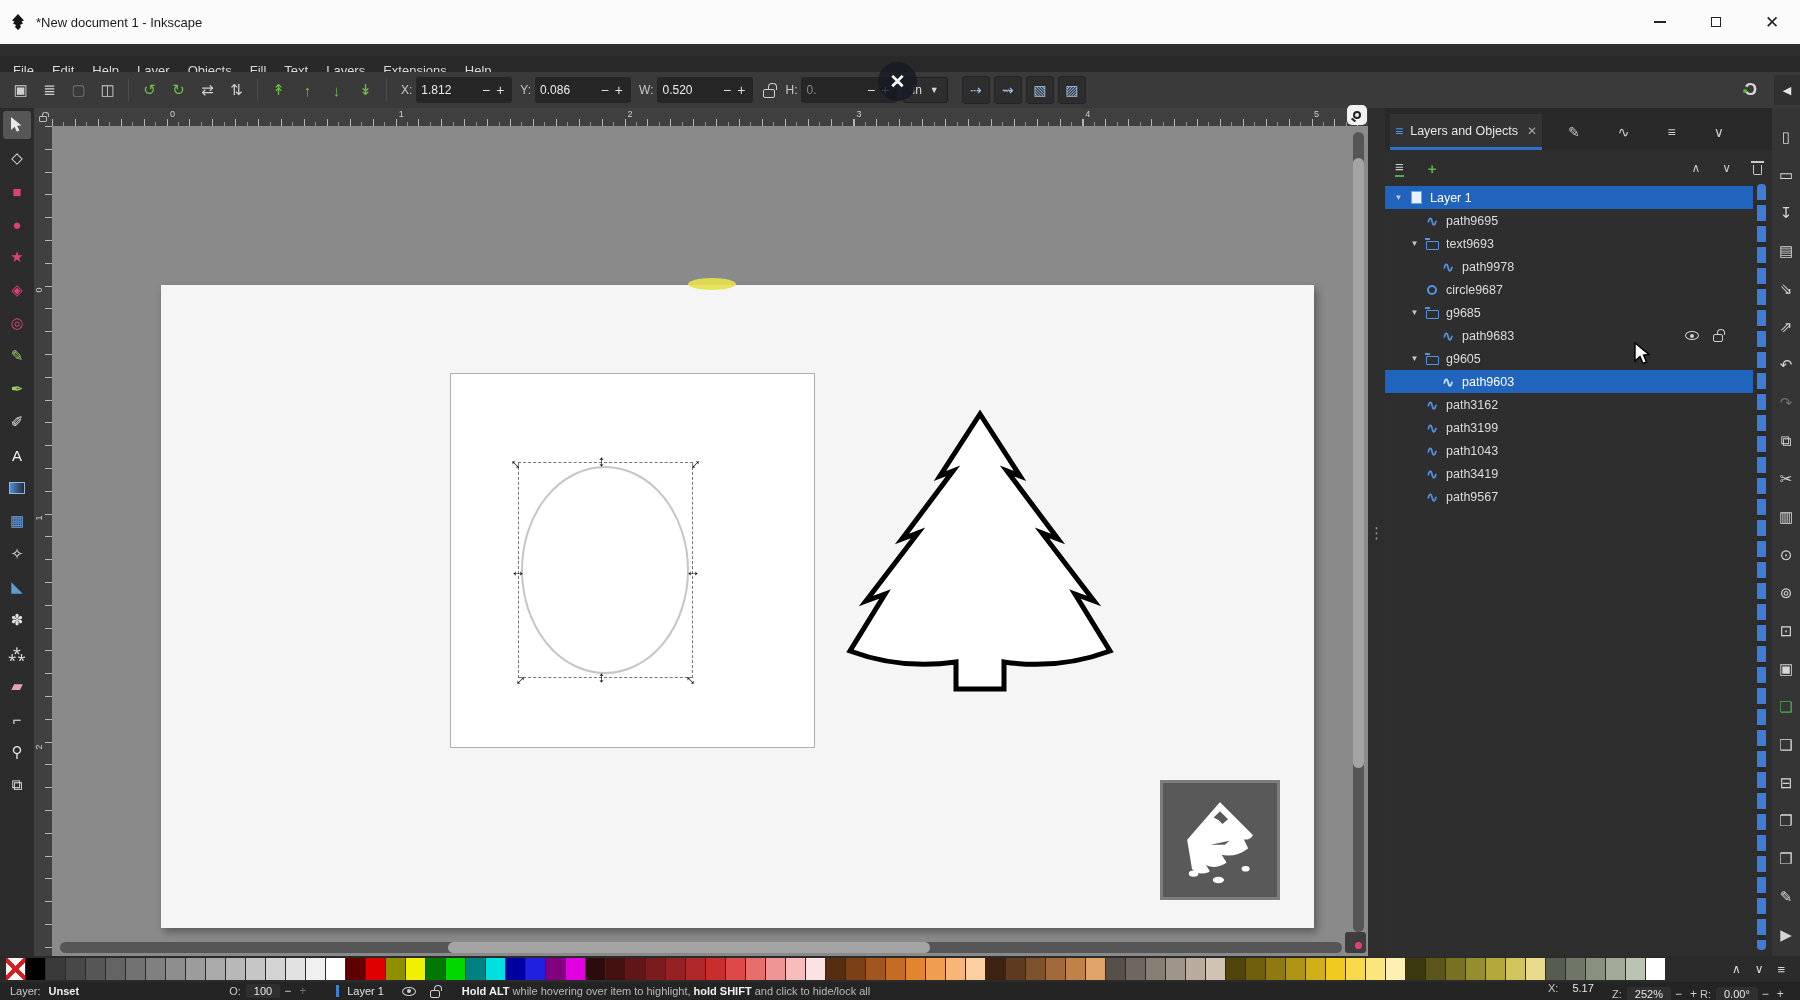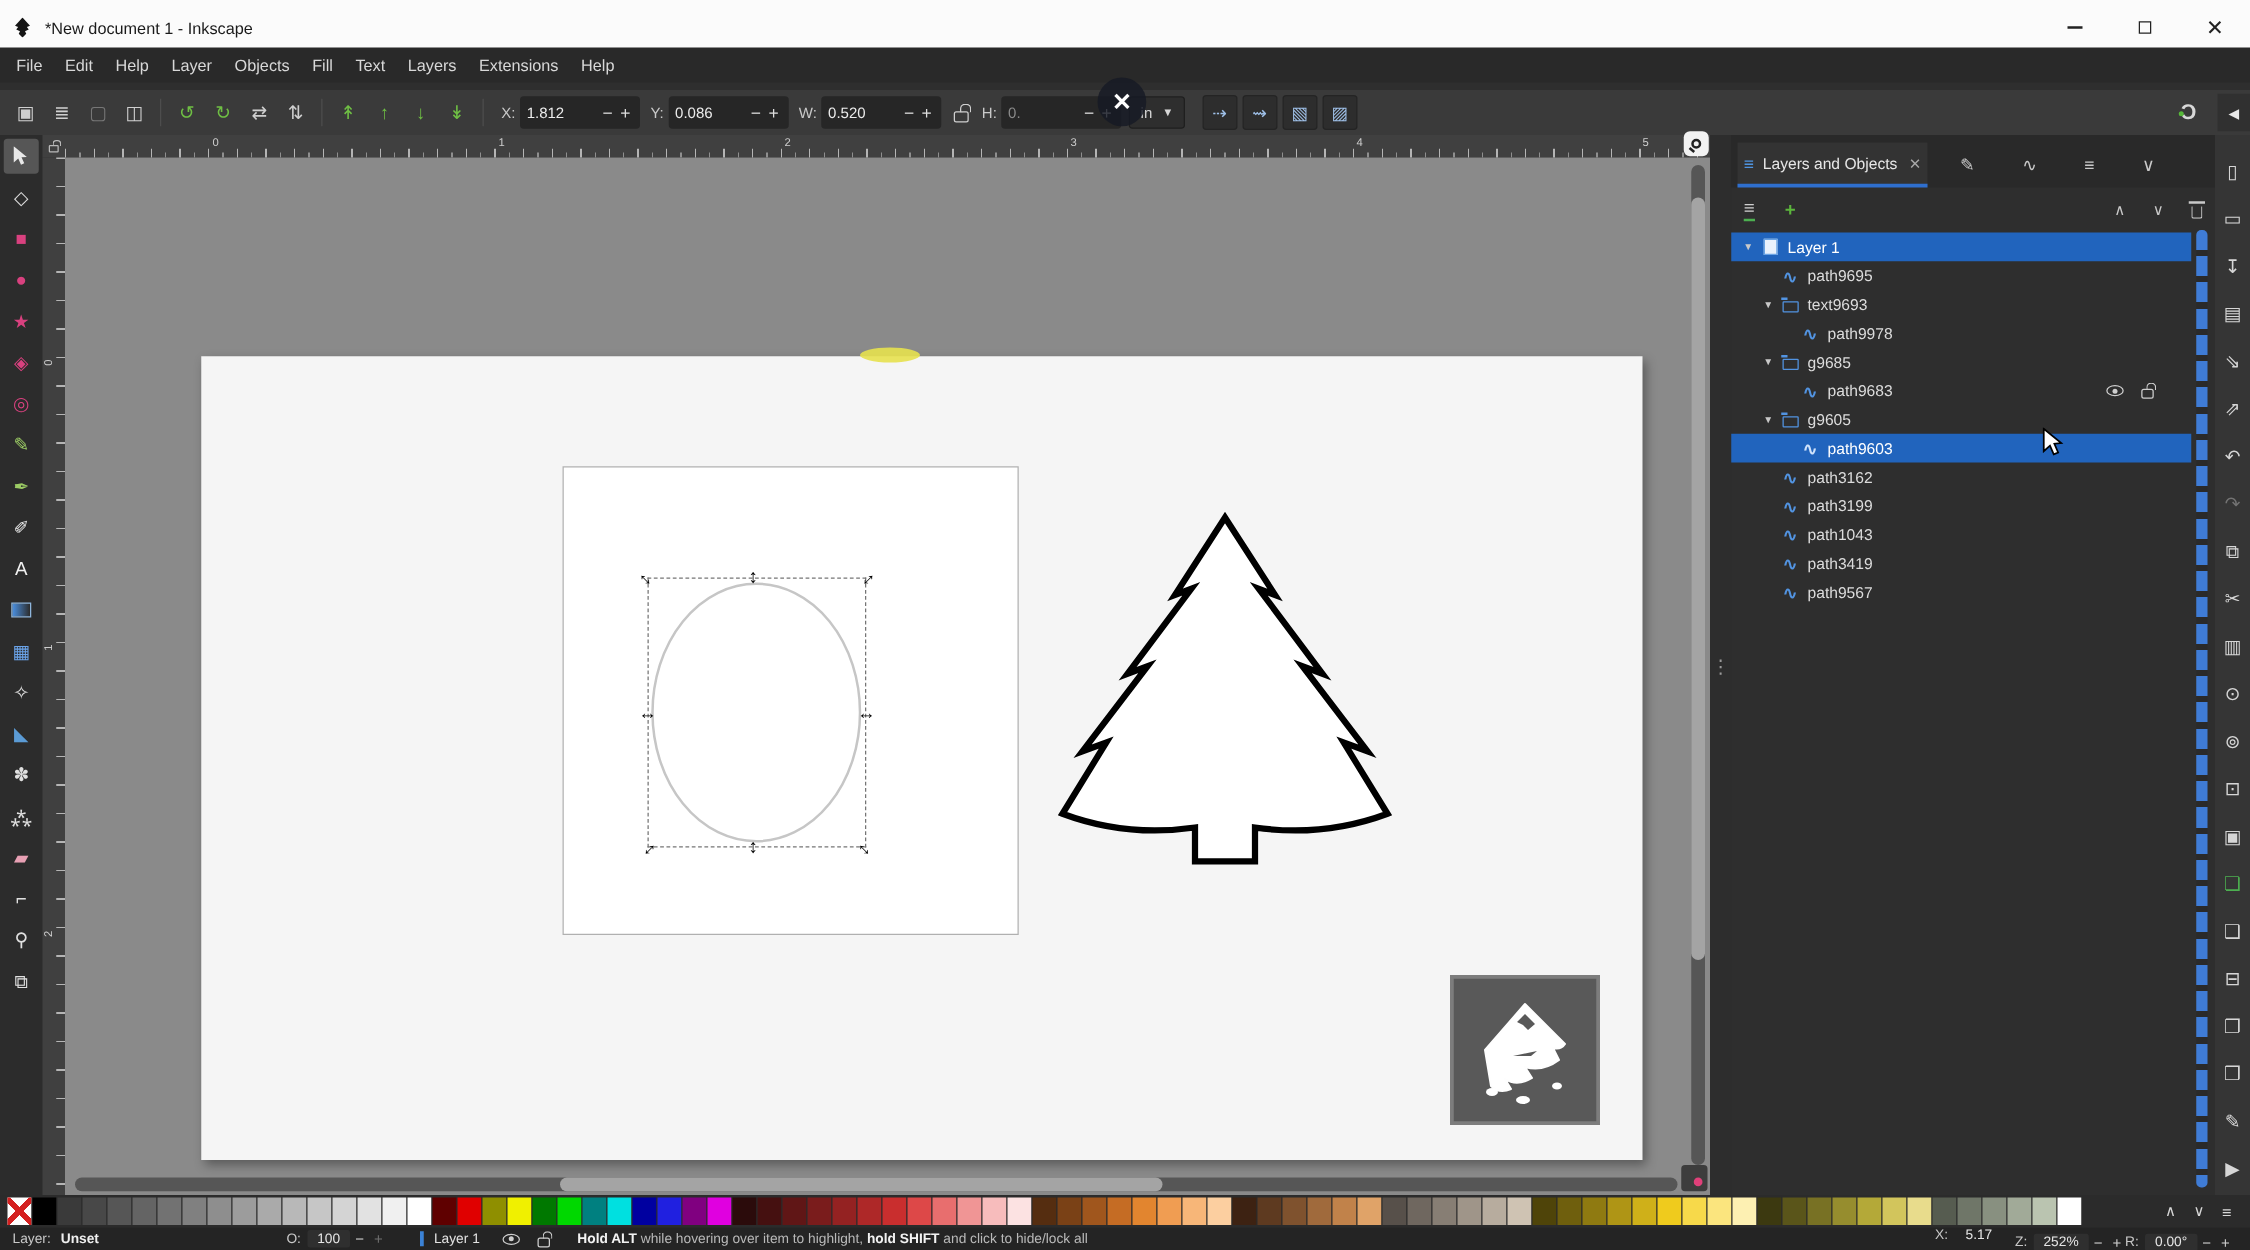--- a/index.html
+++ b/index.html
@@ -14,21 +14,21 @@
   .win-controls { position:absolute; right:0; top:0; height:44px; display:flex; }
   .win-btn { width:56px; height:44px; display:flex; align-items:center; justify-content:center; color:#222; font-size:15px; }
   .wb-min::before { content:''; width:12px; height:2px; background:#222; }
   .wb-restore { position:relative; }
   .wb-restore i { display:block; width:10px; height:10px; border:1.6px solid #222; background:#fbfbfb; }
   .wb-restore i::before { content:''; position:absolute; width:10px; height:10px; border:1.6px solid #222;
     transform:translate(3px,-3px); z-index:-1; }
   .wb-close { font-size:17px; }
 
   
-  .menubar { position:absolute; left:0; top:38px; width:1800px; height:28px; background:#292929;
+  .menubar { position:absolute; left:0; top:56px; width:1800px; height:28px; background:#292929;
     display:flex; align-items:center; padding-left:4px; }
   .menu-item { color:#d8d8d8; font-size:13px; padding:4px 9px; cursor:default; }
 
   
   .toolbar { position:absolute; left:0; top:72px; width:1800px; height:36px; background:#3a3a3a;
     display:flex; align-items:center; padding-left:6px; }
   .tb-btn { width:27px; height:27px; display:flex; align-items:center; justify-content:center;
     color:#cfcfcf; font-size:15px; border-radius:3px; margin:0 1px; }
   .tb-sep { width:1px; height:22px; background:#4d4d4d; margin:0 6px; }
   .tb-label { color:#c9c9c9; font-size:12px; margin:0 4px 0 8px; }
@@ -418,20 +418,28 @@
         </span>
         <span class="lr-label">text9693</span>
       </div>
       <div class="layer-row">
         <span class="lr-spacer" style="width: 38px;"></span>
         <span class="lr-exp"></span>
         <span class="lr-icon">
           <span class="ic-path">∿</span>
         </span>
         <span class="lr-label">path9978</span>
+      </div>
+      <div class="layer-row">
+        <span class="lr-spacer" style="width: 22px;"></span>
+        <span class="lr-exp"></span>
+        <span class="lr-icon">
+          <span class="ic-circle"></span>
+        </span>
+        <span class="lr-label">circle9687</span>
       </div>
       <div class="layer-row">
         <span class="lr-spacer" style="width: 22px;"></span>
         <span class="lr-exp">▼</span>
         <span class="lr-icon">
           <span class="ic-folder"></span>
         </span>
         <span class="lr-label">g9685</span>
       </div>
       <div class="layer-row">

